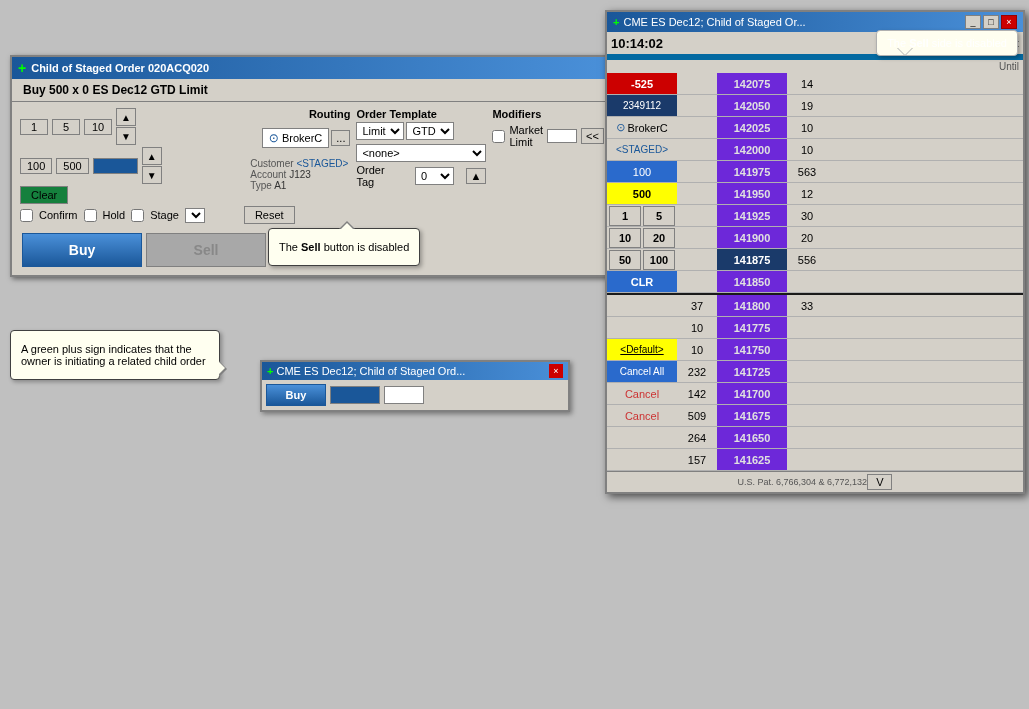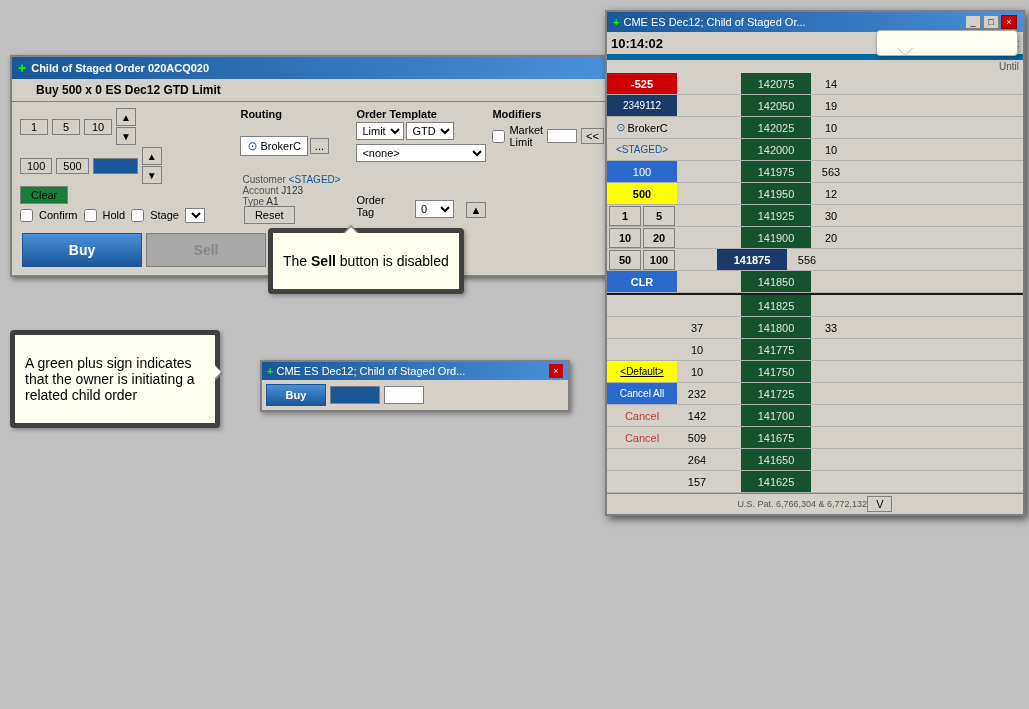--- a/index.html
+++ b/index.html
@@ -24,21 +24,21 @@
       font-weight: bold;
       font-size: 11px;
     }
     .order-title-bar .plus-icon {
       color: #00ff00;
       margin-right: 5px;
       font-size: 14px;
     }
     .order-subtitle {
       background: #d4d0c8;
-      padding: 4px 24px;
+      padding: 4px 11px;
       font-weight: bold;
       font-size: 12px;
       color: black;
       border-bottom: 1px solid #808080;
     }
     .order-body {
       padding: 4px;
       display: flex;
       flex-direction: column;
       gap: 3px;
@@ -113,22 +113,23 @@
       border: 1px solid #808080;
       padding: 8px 30px;
       font-size: 14px;
       font-weight: bold;
       cursor: not-allowed;
       width: 120px;
     }
     .routing-section {
       display: flex;
       flex-direction: column;
-      gap: 16px;
-      font-size: 11px;
+      gap: 8px;
+      font-size: 11px;
+      align-items: flex-end;
     }
     .routing-dropdown {
       display: flex;
       align-items: center;
       gap: 2px;
     }
     .broker-display {
       background: white;
       border: 1px solid #808080;
       padding: 2px 6px;
@@ -153,24 +154,23 @@
       align-items: center;
     }
     select {
       font-size: 11px;
       padding: 1px;
       border: 1px solid #808080;
       background: white;
     }
     .order-tag-row {
       display: flex;
-      align-items: flex-end;
+      align-items: center;
       gap: 12px;
       font-size: 11px;
-      margin-top: 30px;
     }
     .modifiers-section {
       display: flex;
       flex-direction: column;
       font-size: 11px;
     }
     .market-limit-row {
       display: flex;
       align-items: center;
       gap: 4px;
@@ -182,24 +182,24 @@
       border: 1px solid #808080;
       padding: 1px 4px;
       font-size: 11px;
       cursor: pointer;
     }
 
     
     .callout {
       position: absolute;
       background: #fffff0;
-      border: 5px solid #404040;
+      border: 1px solid #404040;
       border-radius: 4px;
-      padding: 20px 10px;
-      font-size: 14px;
+      padding: 12px 10px;
+      font-size: 11px;
       box-shadow: 2px 2px 4px rgba(0,0,0,0.3);
       max-width: 200px;
     }
     .callout::before {
       content: '';
       position: absolute;
       border: 8px solid transparent;
     }
     .callout-sell {
       left: 268px;
@@ -380,21 +380,21 @@
     }
     .col-bid { width: 70px; }
     .col-mid { width: 40px; }
     .col-price { width: 70px; }
     .col-ask { width: 40px; }
 
     .cell-red { background: #cc0000; color: white; font-weight: bold; }
     .cell-blue-dark { background: #1a3a6a; color: white; }
     .cell-blue { background: #2a6acc; color: white; }
     .cell-yellow { background: #ffff00; color: black; font-weight: bold; }
-    .cell-price { background: #14532d; color: #e0e0e0; font-weight: normal; margin-left: 24px; }
+    .cell-price { background: #6d28d9; color: #e0e0e0; font-weight: bold; }
     .cell-broker { background: #d4d0c8; color: black; }
     .cell-staged { background: #d4d0c8; color: #1a5799; }
     .cell-cancel-red { background: #d4d0c8; color: #cc3333; cursor: pointer; }
     .cell-cancel-all { background: #2a6acc; color: white; cursor: pointer; }
     .cell-default { background: #ffff00; color: black; font-size: 10px; }
     .cell-clr { background: #2a6acc; color: white; cursor: pointer; font-weight: bold; }
 
     .ladder-footer {
       background: #d4d0c8;
       display: flex;
@@ -682,26 +682,20 @@
 
     <div class="ladder-row">
       <div class="cell col-bid cell-clr" style="cursor:pointer; background:#2a6acc; color:white; font-weight:bold;">CLR</div>
       <div class="cell col-mid"></div>
       <div class="cell col-price cell-price">141850</div>
       <div class="cell col-ask"></div>
     </div>
 
     <div style="height:2px; background:#1a1a1a; width:100%;"></div>
 
-    <div class="ladder-row">
-      <div class="cell col-bid"></div>
-      <div class="cell col-mid"></div>
-      <div class="cell col-price cell-price">141825</div>
-      <div class="cell col-ask"></div>
-    </div>
 
     <div class="ladder-row">
       <div class="cell col-bid"></div>
       <div class="cell col-mid">37</div>
       <div class="cell col-price cell-price">141800</div>
       <div class="cell col-ask">33</div>
     </div>
 
     <div class="ladder-row">
       <div class="cell col-bid"></div>

